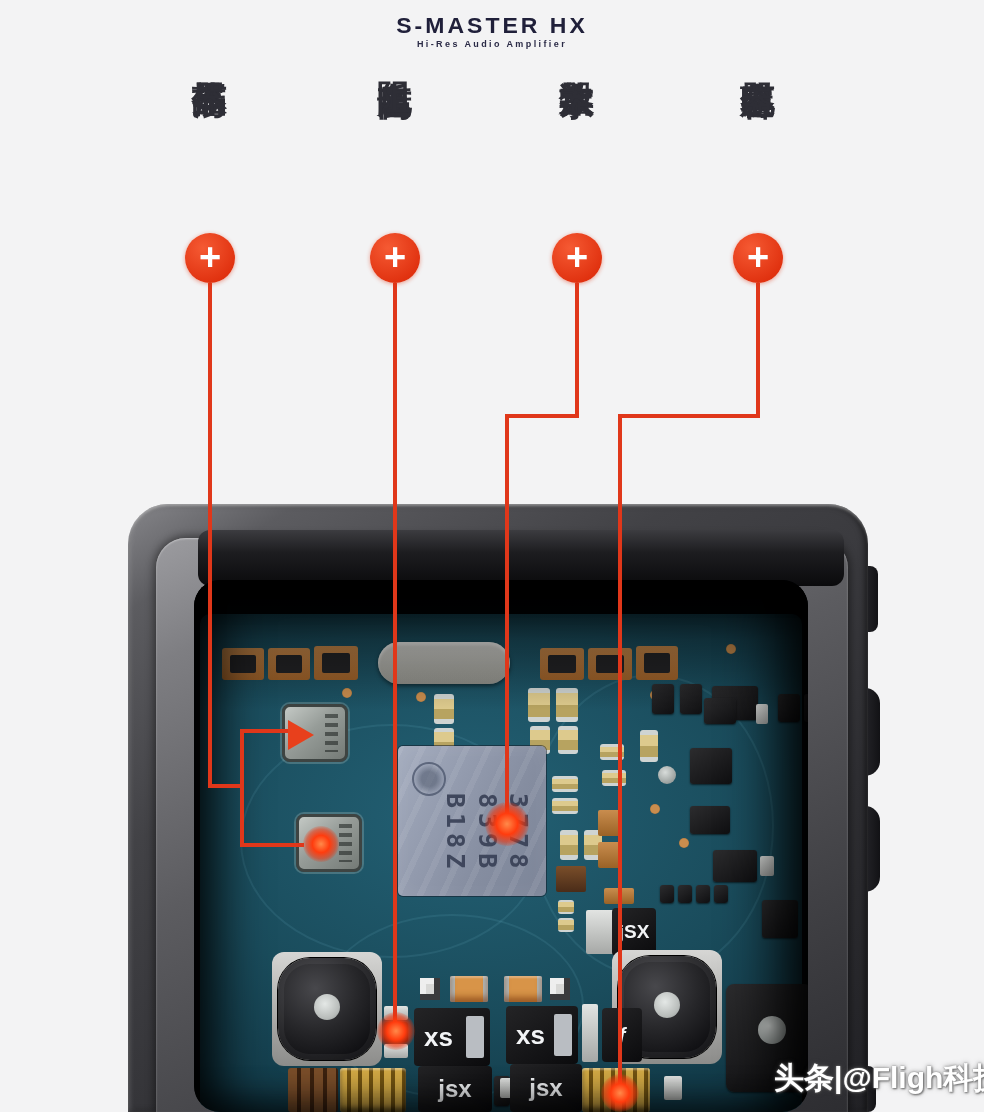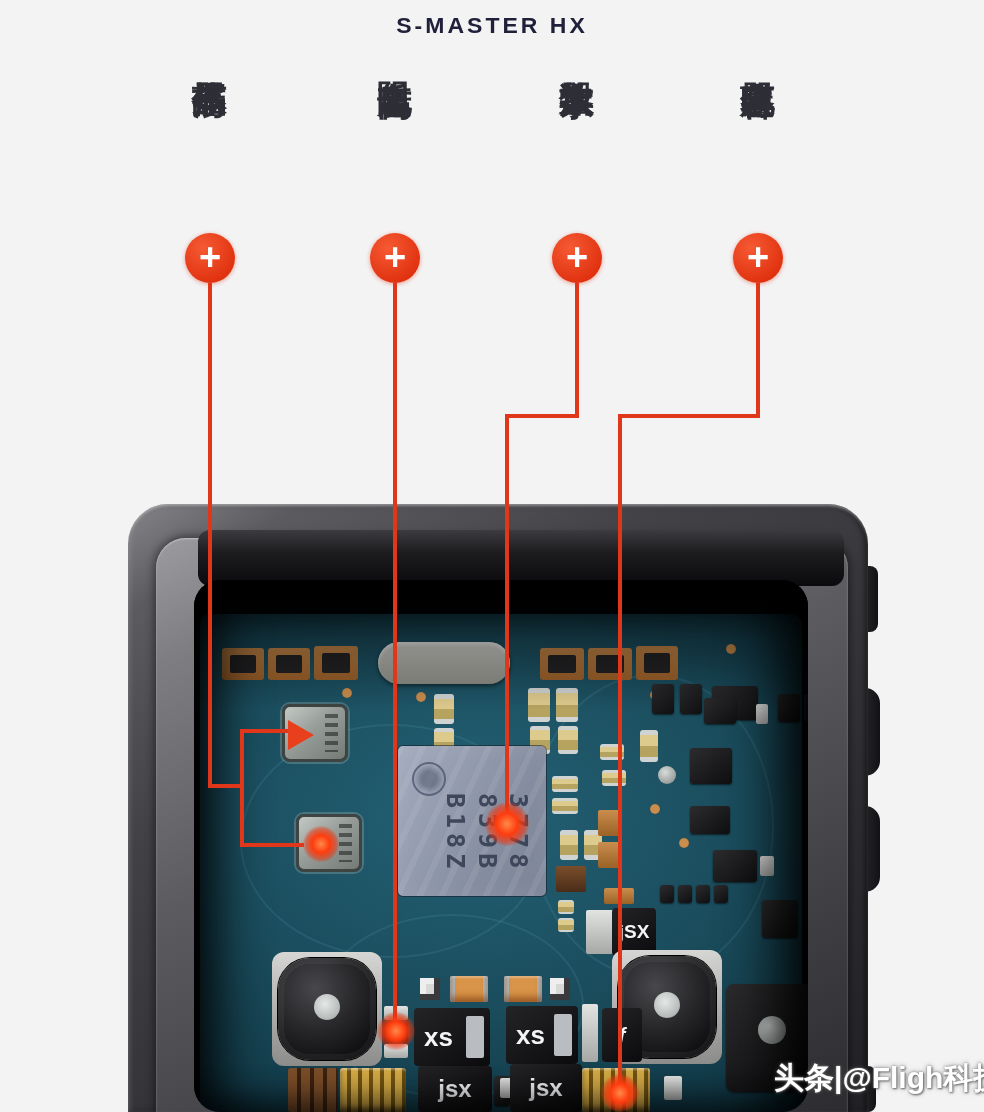--- a/index.html
+++ b/index.html
@@ -99,20 +99,21 @@
              color:#ffffff;white-space:nowrap;letter-spacing:0;
              text-shadow:0 0 2px #909090,0 0 5px rgba(90,90,90,.65),1px 1px 2px rgba(50,50,50,.7);}
 </style>
 </head>
 <body>
 
 <div class="stage">
 
   <div class="logo">
     <div class="logo-title">S-MASTER HX</div>
+    <div class="logo-sub">Hi-Res Audio Amplifier</div>
   </div>
 
   <div class="vlabel" style="left:210px">晶体振荡器</div>
   <div class="vlabel" style="left:395px">高音质电阻</div>
   <div class="vlabel" style="left:577px">数字放大器</div>
   <div class="vlabel" style="left:758px">薄膜电容器</div>
 
   <div class="side-btn" style="left:852px;top:566px;width:26px;height:66px;border-radius:8px;"></div>
   <div class="side-btn" style="left:850px;top:688px;width:30px;height:88px;border-radius:15px;"></div>
   <div class="side-btn" style="left:850px;top:806px;width:30px;height:86px;border-radius:15px;"></div>

